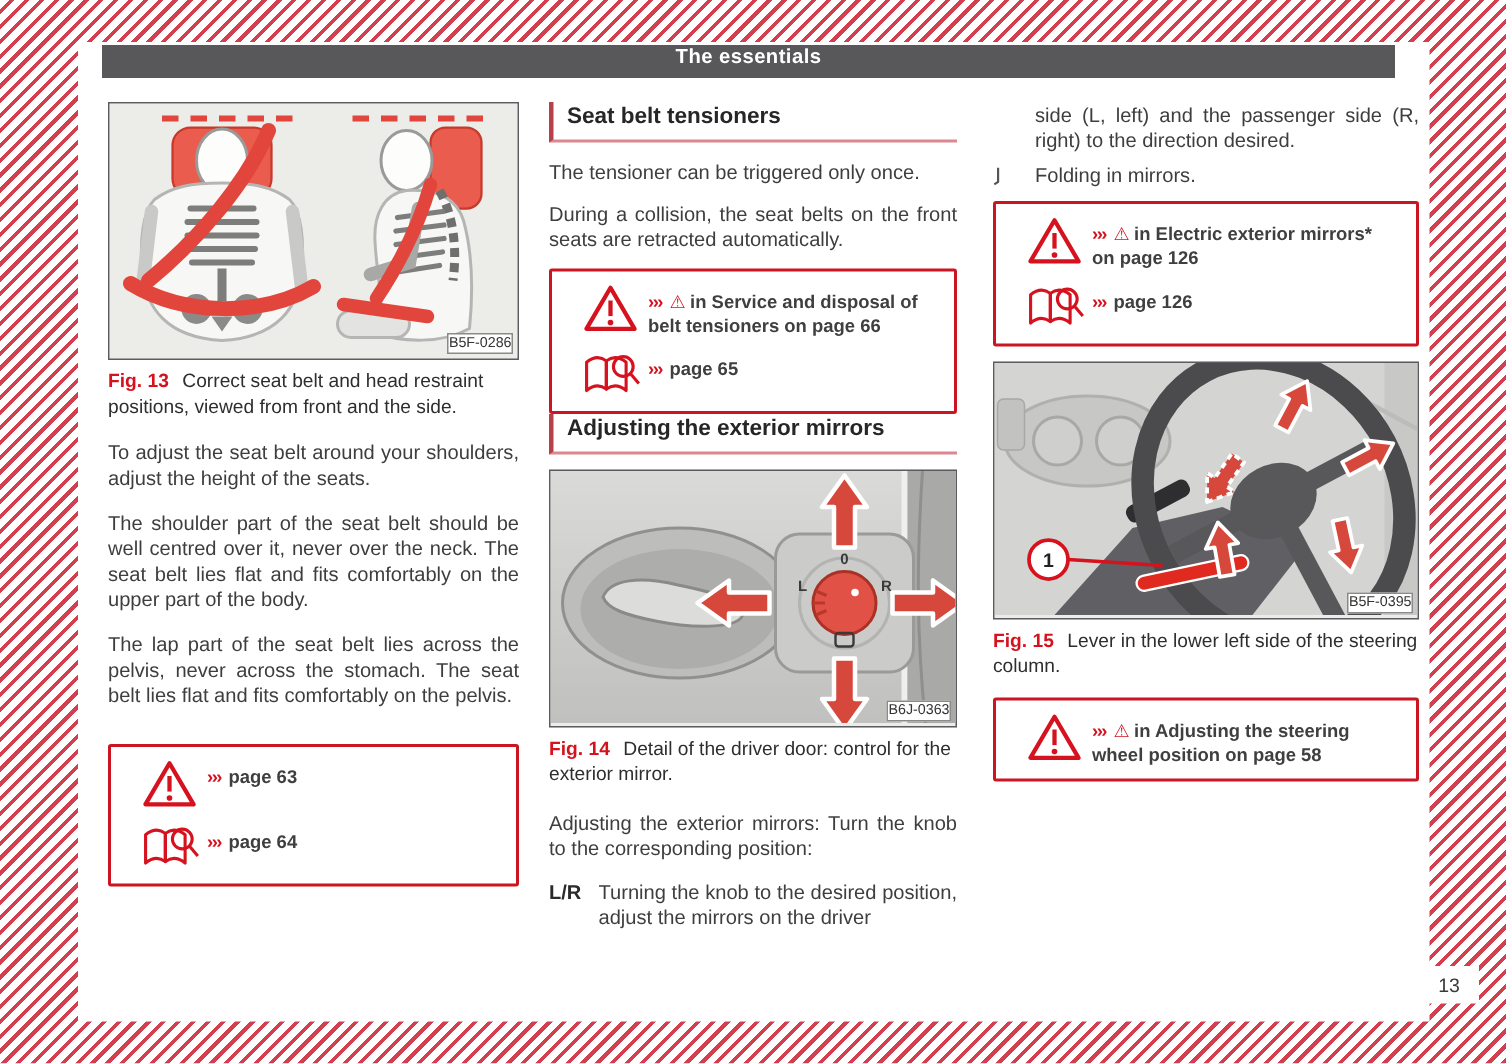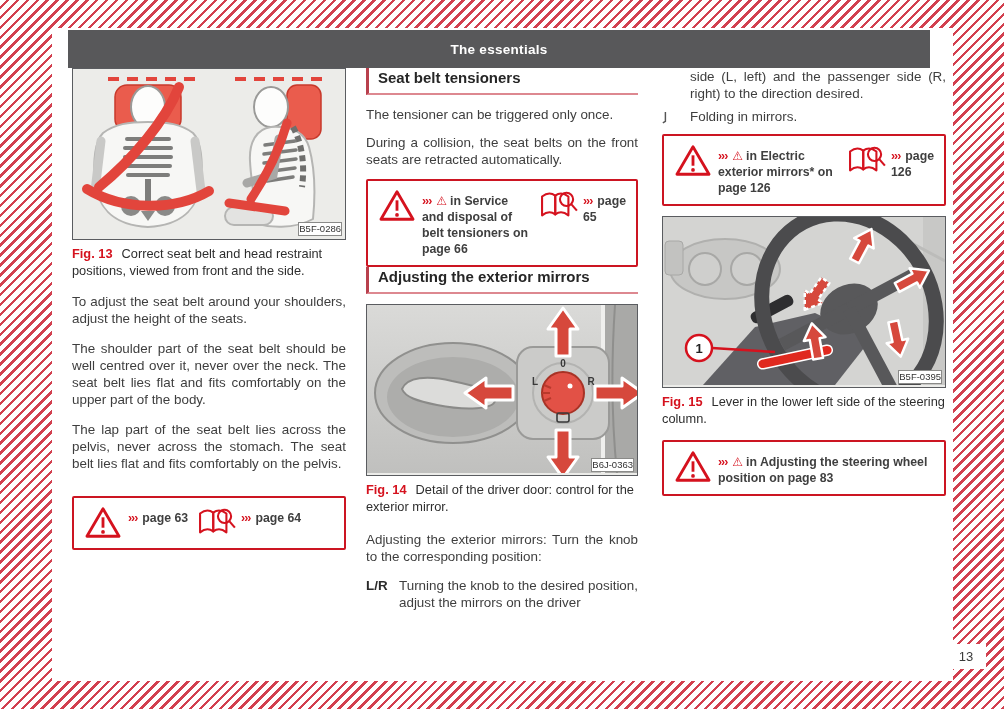--- a/index.html
+++ b/index.html
@@ -1,39 +1,39 @@
 <!DOCTYPE html>
 <html><head>
 <meta charset="utf-8">
 <style>
   html,body{margin:0;padding:0;}
   body{font-family:"Liberation Sans",sans-serif;color:#3e3e3e;}
   .page{position:relative;width:1004px;height:709px;overflow:hidden;
     background:repeating-linear-gradient(135deg,#ffffff 0px,#ffffff 4.5px,#d2404f 4.5px,#d2404f 7px);}
   .content{position:absolute;left:52px;top:28px;width:901px;height:653px;background:#fff;}
-  .header-bar{position:absolute;left:68px;top:30px;width:862px;height:38px;background:#58585a;
-    display:flex;align-items:center;justify-content:center;}
+  .header-bar{position:absolute;left:68px;top:30px;width:862px;height:22px;background:#58585a;
+    display:flex;align-items:flex-start;justify-content:center;}
   .header-bar span{color:#fff;font-size:13.5px;font-weight:bold;letter-spacing:.3px;}
   .page-num{position:absolute;left:946px;top:644px;width:40px;height:25px;background:#fff;
     display:flex;align-items:center;justify-content:center;font-size:13px;color:#3a3a3a;}
   .col{position:absolute;top:68px;}
   #col1{left:72px;width:274px;}
   #col2{left:366px;width:272px;}
   #col3{left:662px;width:284px;}
   p.body{font-size:13.4px;line-height:17px;margin:0 0 0 0;text-align:justify;}
   .fig-frame{position:relative;border:1px solid #5a5c60;background:#ecece9;height:170px;overflow:hidden;}
   .fig-frame svg{display:block;}
   .fig-code{position:absolute;right:3px;bottom:3px;background:#fff;border:1px solid #8a8a88;
     font-size:9.5px;color:#333;padding:0 0;line-height:12px;}
   .caption{font-size:12.8px;line-height:16.5px;margin-top:6px;color:#2e2e2e;}
   .caption .fig-label{color:#d5121e;font-weight:bold;margin-right:9px;}
   .section-title{font-size:15px;font-weight:bold;color:#262626;
     border-left:3px solid #b8404d;border-bottom:2px solid #dd8890;
     padding:1px 0 7px 9px;margin:0;}
-  .warn-box{border:2px solid #cc1522;border-radius:2px;padding:8px 10px;display:flex;flex-direction:row;gap:9px;}
+  .warn-box{border:2px solid #cc1522;border-radius:2px;padding:8px 20px;display:flex;flex-direction:column;gap:9px;}
   .warn-row{display:flex;align-items:flex-start;}
   .warn-icon{width:44px;flex:none;display:flex;justify-content:flex-start;}
   .warn-text{font-size:12.3px;font-weight:bold;line-height:16px;color:#3f3f3f;padding-top:4px;text-align:left;}
   .mark{color:#d5121e;font-weight:800;letter-spacing:-1px;margin-right:5px;}
   .tri-inline{color:#d5121e;font-size:12px;margin-right:3px;font-weight:normal;}
   .figref{color:#d5121e;font-weight:bold;}
   .circle-num{display:inline-flex;width:15px;height:15px;border:1.6px solid #d5121e;border-radius:50%;
     align-items:center;justify-content:center;font-size:10.5px;font-weight:bold;color:#1f1f1f;
     background:#fff;vertical-align:-2px;margin:0 2px;}
   .def-row{display:flex;margin-top:12px;}
@@ -289,19 +289,19 @@
     </div>
     <div class="warn-box" style="margin-top:13px">
       <div class="warn-row">
         <div class="warn-icon">
           <svg width="38" height="34" viewBox="0 0 40 36">
               <path d="M20 3 L37 32 H3 Z" fill="none" stroke="#d5121e" stroke-width="3" stroke-linejoin="round"></path>
               <rect x="18.5" y="12" width="3" height="11" fill="#d5121e"></rect>
               <circle cx="20" cy="27.5" r="2" fill="#d5121e"></circle>
             </svg>
         </div>
-        <div class="warn-text"><span class="mark">›››</span><span class="tri-inline">⚠</span><span>in Adjusting the steering wheel position on page 83</span></div>
+        <div class="warn-text"><span class="mark">›››</span><span class="tri-inline">⚠</span><span>in Adjusting the steering wheel position on page 58</span></div>
       </div>
     </div>
   </div>
 
   <div class="page-num">13</div>
 </div>
 
 </body></html>

